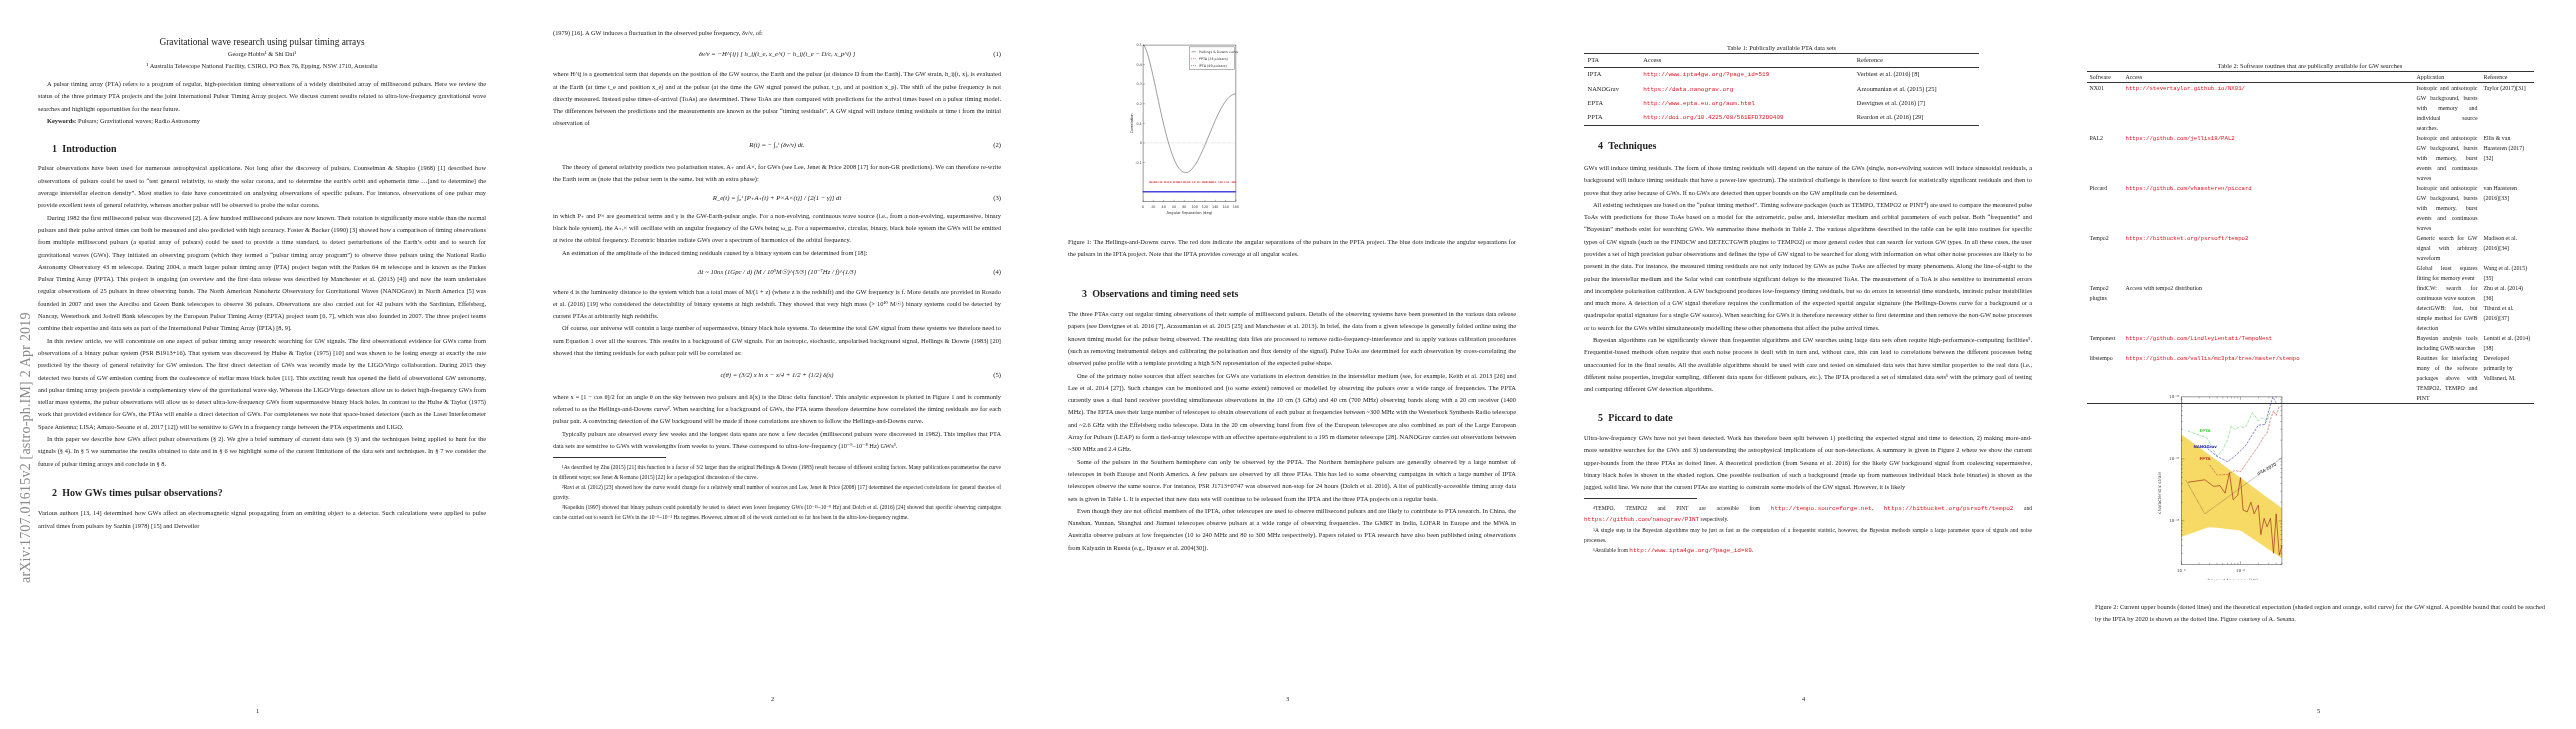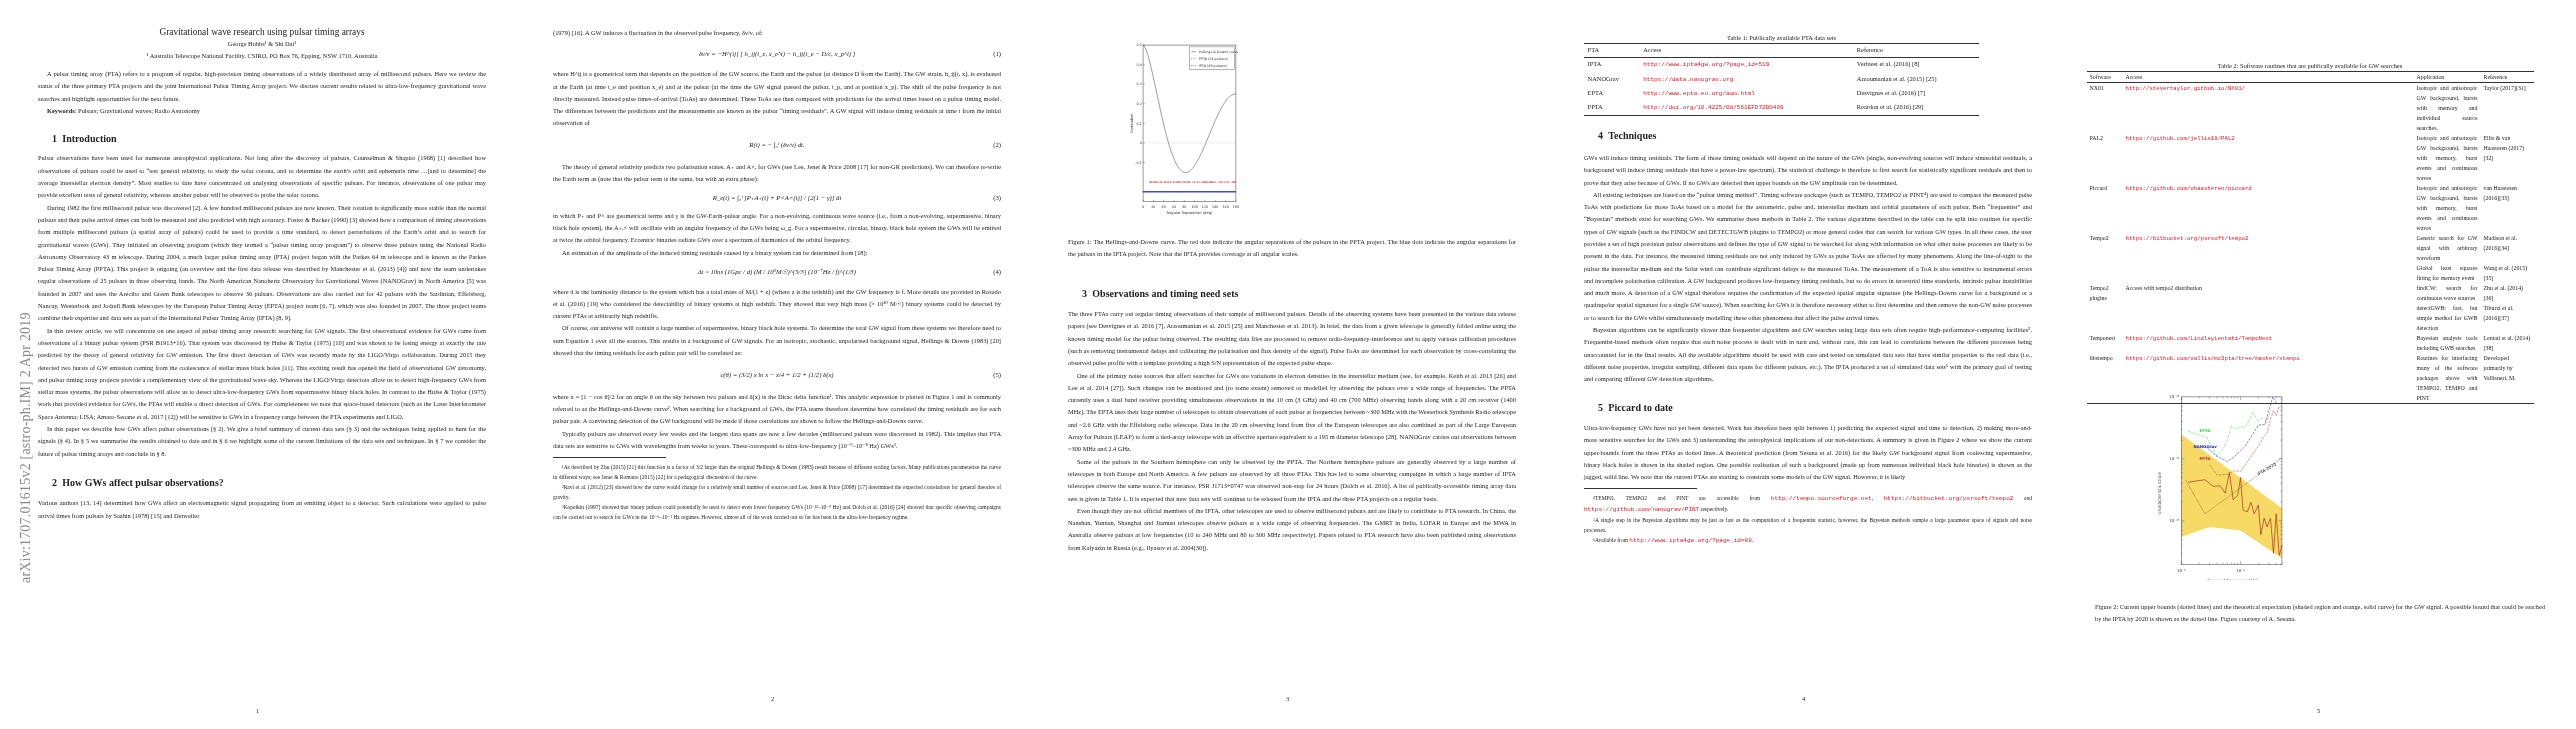--- a/index.html
+++ b/index.html
@@ -32,32 +32,32 @@
   table.t2 .ref { width:47px; }
   .caption { font-size:6.4px; line-height:12.3px; text-align:justify; margin:0; }
   .tcap { text-align:center; font-size:6.4px; line-height:9.7px; }
   svg text { font-family:"DejaVu Sans", sans-serif; }
 </style>
 </head>
 <body>
 
 <div class="page" style="left:0px;">
   <div class="arxiv">arXiv:1707.01615v2  [astro-ph.IM]  2 Apr 2019</div>
-  <div class="col" style="top:26px;">
+  <div class="col" style="top:36px;">
     <div class="title">Gravitational wave research using pulsar timing arrays</div>
     <div class="authors">George Hobbs¹ &amp; Shi Dai¹</div>
     <div class="affil">¹ Australia Telescope National Facility, CSIRO, PO Box 76, Epping. NSW 1710, Australia</div>
     <p class="ind" style="margin-top:6px;">A pulsar timing array (PTA) refers to a program of regular, high-precision timing observations of a widely distributed array of millisecond pulsars. Here we review the status of the three primary PTA projects and the joint International Pulsar Timing Array project. We discuss current results related to ultra-low-frequency gravitational wave searches and highlight opportunities for the near future.</p>
     <p class="ind"><b>Keywords</b><span>: Pulsars; Gravitational waves; Radio Astronomy</span></p>
     <h2 style="margin-top:16px; margin-bottom:7.3px;"><span class="num">1</span><span>Introduction</span></h2>
     <p>Pulsar observations have been used for numerous astrophysical applications. Not long after the discovery of pulsars, Counselman &amp; Shapiro (1968) [1] described how observations of pulsars could be used to “test general relativity, to study the solar corona, and to determine the earth’s orbit and ephemeris time …[and to determine] the average interstellar electron density”. Most studies to date have concentrated on analysing observations of specific pulsars. For instance, observations of one pulsar may provide excellent tests of general relativity, whereas another pulsar will be observed to probe the solar corona.</p>
     <p class="ind">During 1982 the first millisecond pulsar was discovered [2]. A few hundred millisecond pulsars are now known. Their rotation is significantly more stable than the normal pulsars and their pulse arrival times can both be measured and also predicted with high accuracy. Foster &amp; Backer (1990) [3] showed how a comparison of timing observations from multiple millisecond pulsars (a spatial array of pulsars) could be used to provide a time standard, to detect perturbations of the Earth’s orbit and to search for gravitational waves (GWs). They initiated an observing program (which they termed a “pulsar timing array program”) to observe three pulsars using the National Radio Astronomy Observatory 43 m telescope. During 2004, a much larger pulsar timing array (PTA) project began with the Parkes 64 m telescope and is known as the Parkes Pulsar Timing Array (PPTA). This project is ongoing (an overview and the first data release was described by Manchester et al. (2013) [4]) and now the team undertakes regular observations of 25 pulsars in three observing bands. The North American Nanohertz Observatory for Gravitational Waves (NANOGrav) in North America [5] was founded in 2007 and uses the Arecibo and Green Bank telescopes to observe 36 pulsars. Observations are also carried out for 42 pulsars with the Sardinian, Effelsberg, Nancay, Westerbork and Jodrell Bank telescopes by the European Pulsar Timing Array (EPTA) project team [6, 7], which was also founded in 2007. The three project teams combine their expertise and data sets as part of the International Pulsar Timing Array (IPTA) [8, 9].</p>
     <p class="ind">In this review article, we will concentrate on one aspect of pulsar timing array research: searching for GW signals. The first observational evidence for GWs came from observations of a binary pulsar system (PSR B1913+16). That system was discovered by Hulse &amp; Taylor (1975) [10] and was shown to be losing energy at exactly the rate predicted by the theory of general relativity for GW emission. The first direct detection of GWs was recently made by the LIGO/Virgo collaboration. During 2015 they detected two bursts of GW emission coming from the coalescence of stellar mass black holes [11]. This exciting result has opened the field of observational GW astronomy, and pulsar timing array projects provide a complementary view of the gravitational wave sky. Whereas the LIGO/Virgo detectors allow us to detect high-frequency GWs from stellar mass systems, the pulsar observations will allow us to detect ultra-low-frequency GWs from supermassive binary black holes. In contrast to the Hulse &amp; Taylor (1975) work that provided evidence for GWs, the PTAs will enable a direct detection of GWs. For completeness we note that space-based detectors (such as the Laser Interferometer Space Antenna; LISA; Amaro-Seoane et al. 2017 [12]) will be sensitive to GWs in a frequency range between the PTA experiments and LIGO.</p>
     <p class="ind">In this paper we describe how GWs affect pulsar observations (§ 2). We give a brief summary of current data sets (§ 3) and the techniques being applied to hunt for the signals (§ 4). In § 5 we summarise the results obtained to date and in § 6 we highlight some of the current limitations of the data sets and techniques. In § 7 we consider the future of pulsar timing arrays and conclude in § 8.</p>
-    <h2 style="margin-top:17px; margin-bottom:8.5px;"><span class="num">2</span><span>How GWs affect pulsar observations?</span></h2>
+    <h2 style="margin-top:17px; margin-bottom:8.5px;"><span class="num">2</span><span>How GWs times pulsar observations?</span></h2>
     <p>Various authors [13, 14] determined how GWs affect an electromagnetic signal propagating from an emitting object to a detector. Such calculations were applied to pulse arrival times from pulsars by Sazhin (1978) [15] and Detweiler</p>
   </div>
   <div class="pagenum" style="bottom:14.6px;">1</div>
 </div>
 
 <div class="page" style="left:515px;">
   <div class="col" style="top:27px;">
     <p>(1979) [16]. A GW induces a fluctuation in the observed pulse frequency, δν/ν, of:</p>
     <div class="eq" style="margin:8.5px 0;"><span>δν/ν = −H^{ij} [ h_ij(t_e, x_e^i) − h_ij(t_e − D/c, x_p^i) ]</span><span class="eqn">(1)</span></div>
     <p>where H^ij is a geometrical term that depends on the position of the GW source, the Earth and the pulsar (at distance D from the Earth). The GW strain, h_ij(t, x), is evaluated at the Earth (at time t_e and position x_e) and at the pulsar (at the time the GW signal passed the pulsar, t_p, and at position x_p). The shift of the pulse frequency is not directly measured. Instead pulse times-of-arrival (ToAs) are determined. These ToAs are then compared with predictions for the arrival times based on a pulsar timing model. The differences between the predictions and the measurements are known as the pulsar “timing residuals”. A GW signal will induce timing residuals at time t from the initial observation of</p>
@@ -411,21 +411,21 @@
     <h2 style="margin-top:27px; margin-bottom:8.5px;"><span class="num">3</span><span>Observations and timing need sets</span></h2>
     <p>The three PTAs carry out regular timing observations of their sample of millisecond pulsars. Details of the observing systems have been presented in the various data release papers (see Desvignes et al. 2016 [7], Arzoumanian et al. 2015 [25] and Manchester et al. 2013). In brief, the data from a given telescope is generally folded online using the known timing model for the pulsar being observed. The resulting data files are processed to remove radio-frequency-interference and to apply various calibration procedures (such as removing instrumental delays and calibrating the polarisation and flux density of the signal). Pulse ToAs are determined for each observation by cross-correlating the observed pulse profile with a template providing a high S/N representation of the expected pulse shape.</p>
     <p class="ind">One of the primary noise sources that affect searches for GWs are variations in electron densities in the interstellar medium (see, for example, Keith et al. 2013 [26] and Lee et al. 2014 [27]). Such changes can be monitored and (to some extent) removed or modelled by observing the pulsars over a wide range of frequencies. The PPTA currently uses a dual band receiver providing simultaneous observations in the 10 cm (3 GHz) and 40 cm (700 MHz) observing bands along with a 20 cm receiver (1400 MHz). The EPTA uses their large number of telescopes to obtain observations of each pulsar at frequencies between ~300 MHz with the Westerbork Synthesis Radio telescope and ~2.6 GHz with the Effelsberg radio telescope. Data in the 20 cm observing band from five of the European telescopes are also combined as part of the Large European Array for Pulsars (LEAP) to form a tied-array telescope with an effective aperture equivalent to a 195 m diameter telescope [28]. NANOGrav carries out observations between ~300 MHz and 2.4 GHz.</p>
     <p class="ind">Some of the pulsars in the Southern hemisphere can only be observed by the PPTA. The Northern hemisphere pulsars are generally observed by a large number of telescopes in both Europe and North America. A few pulsars are observed by all three PTAs. This has led to some observing campaigns in which a large number of IPTA telescopes observe the same source. For instance, PSR J1713+0747 was observed non-stop for 24 hours (Dolch et al. 2016). A list of publically-accessible timing array data sets is given in Table 1. It is expected that new data sets will continue to be released from the IPTA and the three PTA projects on a regular basis.</p>
     <p class="ind">Even though they are not official members of the IPTA, other telescopes are used to observe millisecond pulsars and are likely to contribute to PTA research. In China, the Nanshan, Yunnan, Shanghai and Jiamusi telescopes observe pulsars at a wide range of observing frequencies. The GMRT in India, LOFAR in Europe and the MWA in Australia observe pulsars at low frequencies (10 to 240 MHz and 80 to 300 MHz respectively). Papers related to PTA research have also been published using observations from Kalyazin in Russia (e.g., Ilyasov et al. 2004[30]).</p>
   </div>
   <div class="pagenum" style="bottom:27px;">3</div>
 </div>
 
 <div class="page" style="left:1546px;">
-  <div class="col" style="top:33px;">
+  <div class="col" style="top:43px;">
     <div class="tcap" style="width:395px;">Table 1: Publically available PTA data sets</div>
     <table class="t" id="table1" style="width:395px;">
       <thead>
           <tr>
         <th>PTA</th>
         <th>Access</th>
         <th>Reference</th>
       </tr>
         </thead>
       <tbody>

